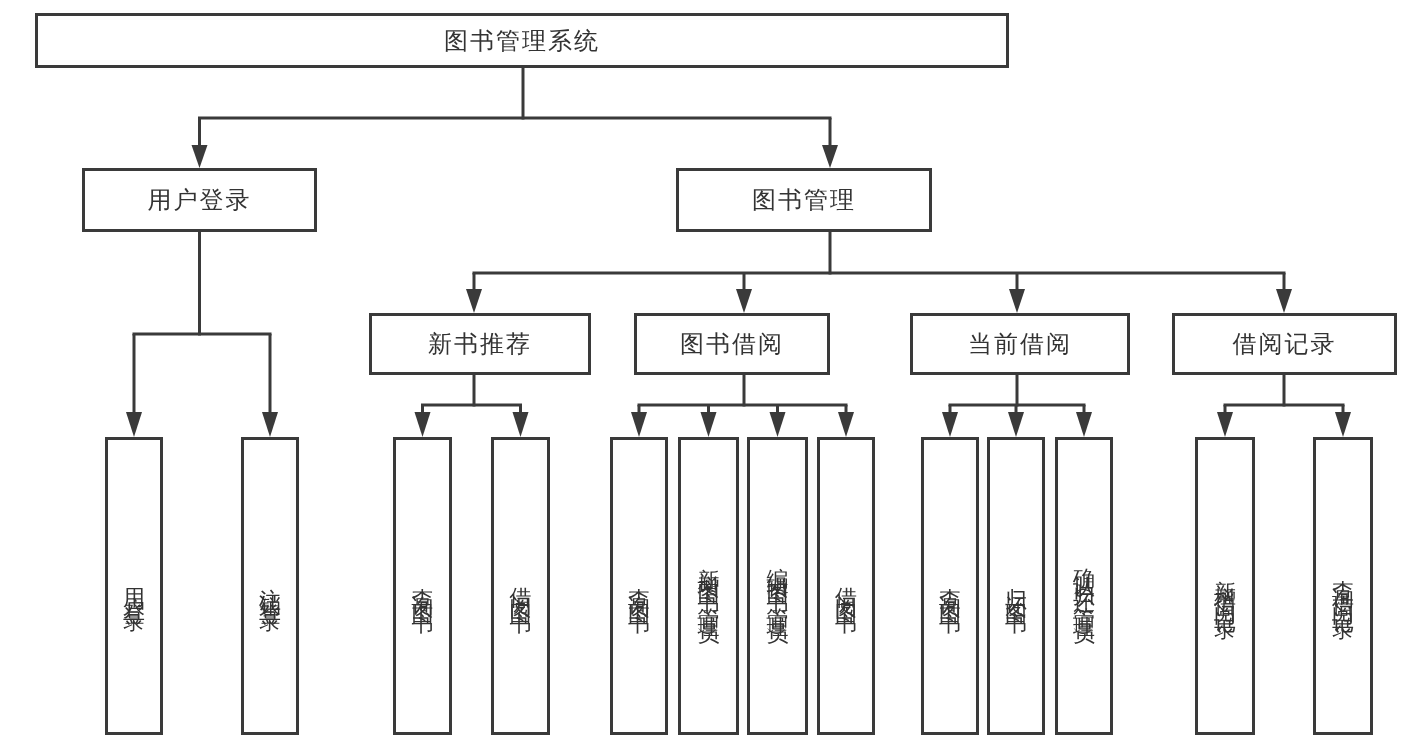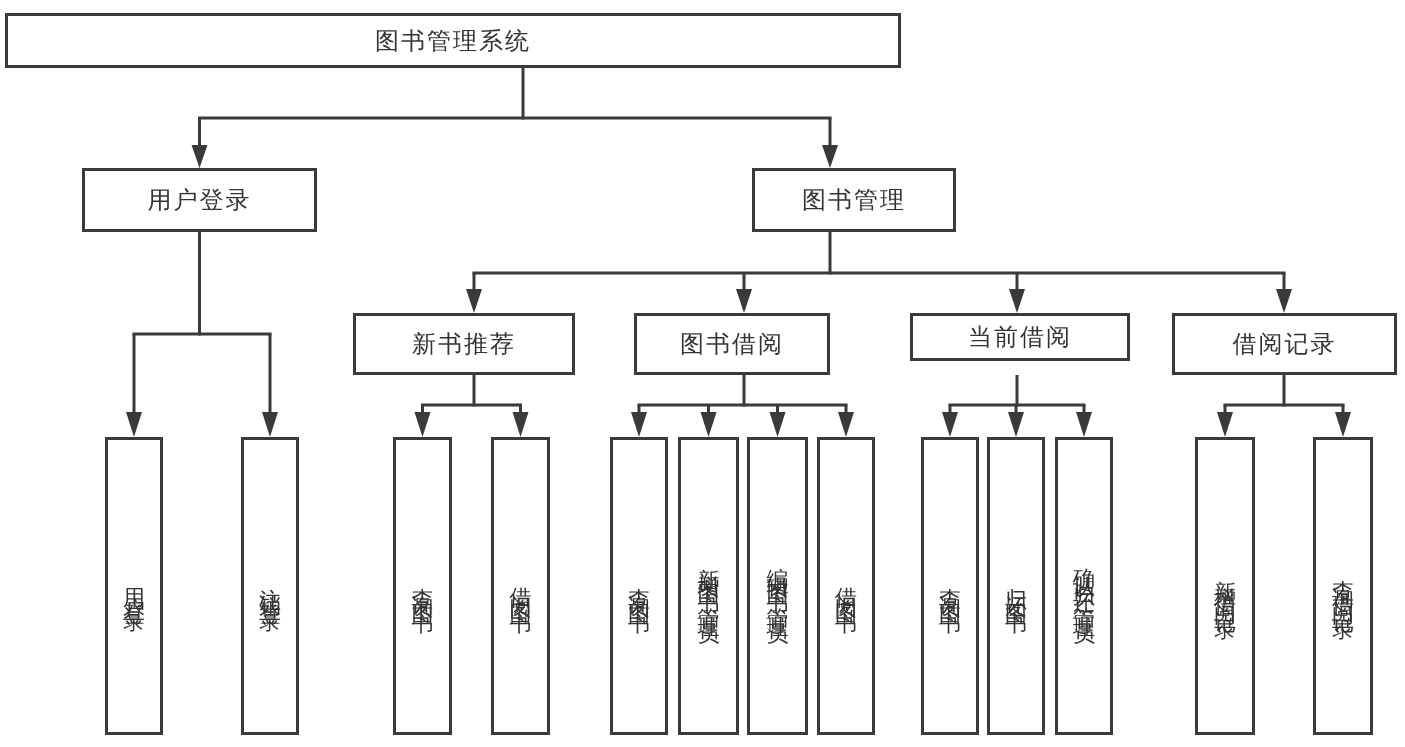--- a/index.html
+++ b/index.html
@@ -126,38 +126,38 @@
     <g>
       <line x1="1284" y1="375" x2="1284" y2="406.5"></line>
       <line x1="1223.5" y1="405" x2="1344.5" y2="405"></line>
       <line x1="1225" y1="405" x2="1225" y2="414"></line>
       <polygon points="1217,412 1233,412 1225,437"></polygon>
       <line x1="1343" y1="405" x2="1343" y2="414"></line>
       <polygon points="1335,412 1351,412 1343,437"></polygon>
     </g>
   </svg>
 
-  <div class="box h" style="left:5px;top:13px;width:896px;height:55px">
+  <div class="box h" style="left:35px;top:13px;width:974px;height:55px">
     <span>图书管理系统</span>
   </div>
 
   <div class="box h" style="left:82px;top:168px;width:235px;height:64px">
     <span>用户登录</span>
   </div>
-  <div class="box h" style="left:752px;top:168px;width:204px;height:64px">
+  <div class="box h" style="left:676px;top:168px;width:256px;height:64px">
     <span>图书管理</span>
   </div>
 
-  <div class="box h" style="left:353px;top:313px;width:222px;height:62px">
+  <div class="box h" style="left:369px;top:313px;width:222px;height:62px">
     <span>新书推荐</span>
   </div>
   <div class="box h" style="left:634px;top:313px;width:196px;height:62px">
     <span>图书借阅</span>
   </div>
-  <div class="box h" style="left:910px;top:313px;width:220px;height:48px">
+  <div class="box h" style="left:910px;top:313px;width:220px;height:62px">
     <span>当前借阅</span>
   </div>
   <div class="box h" style="left:1172px;top:313px;width:225px;height:62px">
     <span>借阅记录</span>
   </div>
 
   <div class="box v" style="left:105px;top:437px;width:58px;height:298px">
     <span>用户登录</span>
   </div>
   <div class="box v" style="left:241px;top:437px;width:58px;height:298px">

